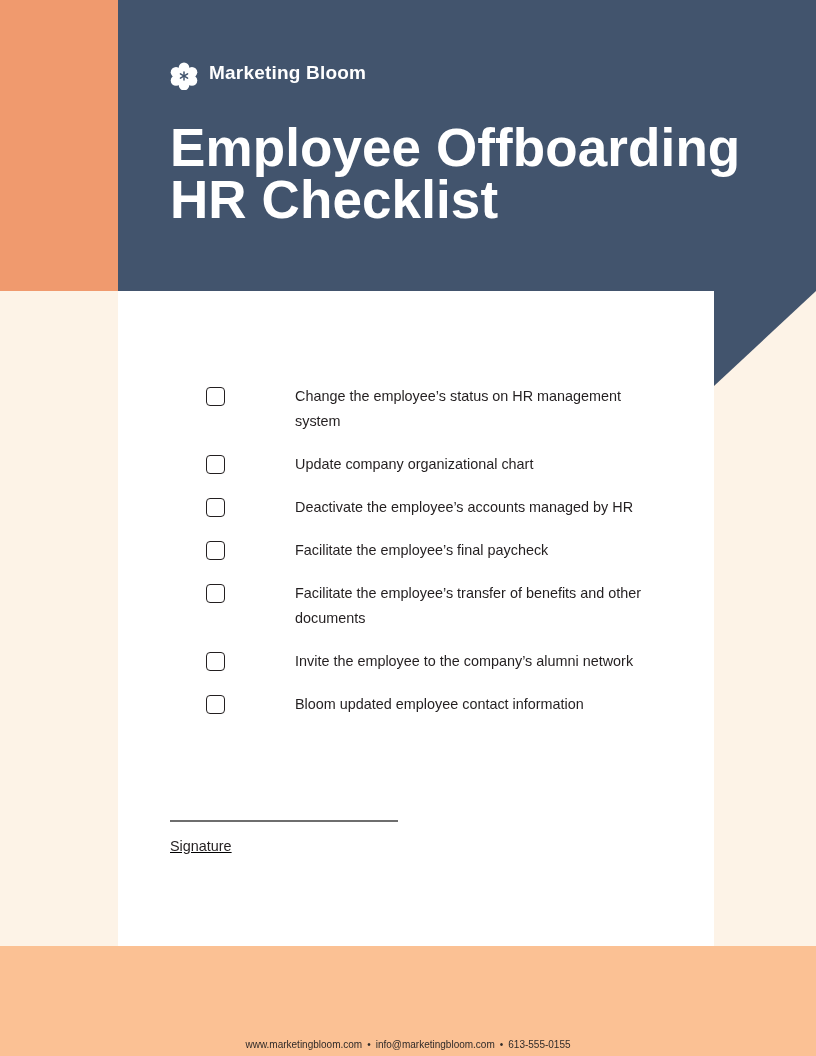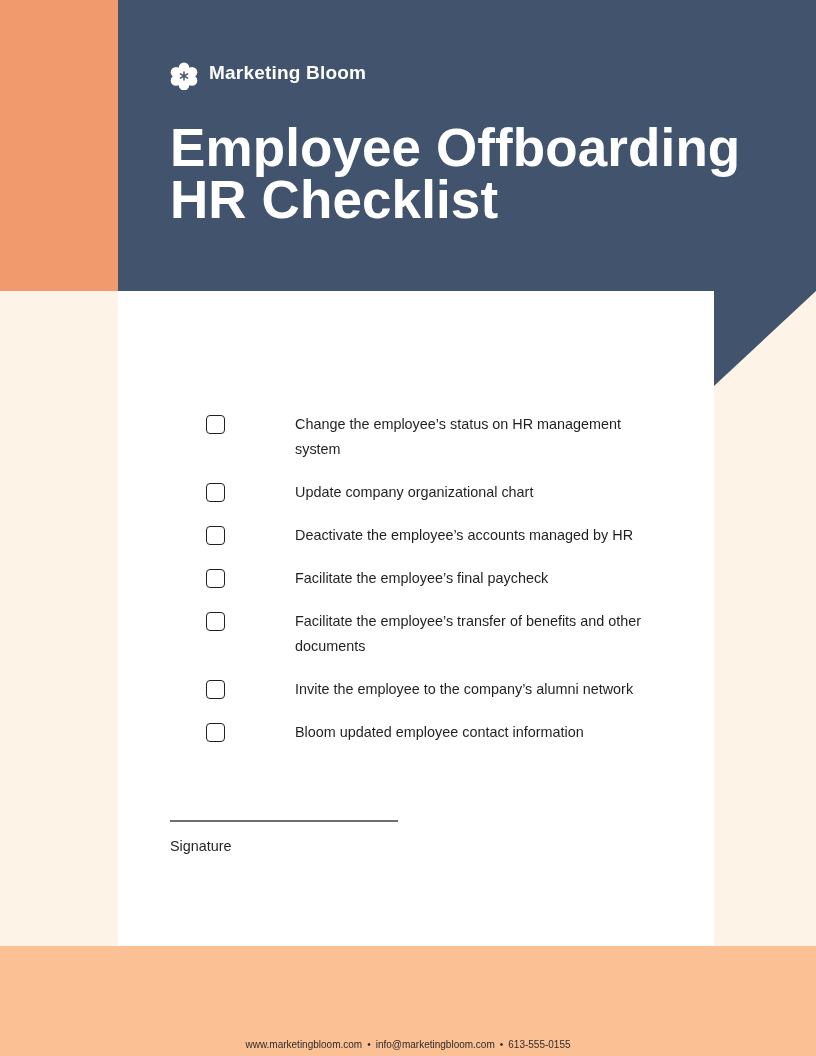--- a/index.html
+++ b/index.html
@@ -106,21 +106,21 @@
   }
   .doc-title .title-line {
     display: block;
     white-space: nowrap;
   }
 
   
   .checklist {
     position: absolute;
     left: 206px;
-    top: 412px;
+    top: 384px;
     width: 450px;
   }
   .checklist-item {
     display: flex;
     align-items: flex-start;
     gap: 0;
     margin-bottom: 18px;
   }
   .checkbox {
     flex: none;
@@ -139,20 +139,21 @@
     line-height: 25px;
   }
 
   
   .sign-block {
     position: absolute;
     left: 170px;
     top: 820px;
     width: 480px;
     display: flex;
+    text-decoration: underline;
   }
   .sign-field {
     position: relative;
   }
   .sign-field.signature { width: 228px; }
   .sign-field.date { width: 173px; margin-left: 74px; }
   .sign-rule {
     height: 2px;
     background: #6e6e6e;
     width: 100%;

